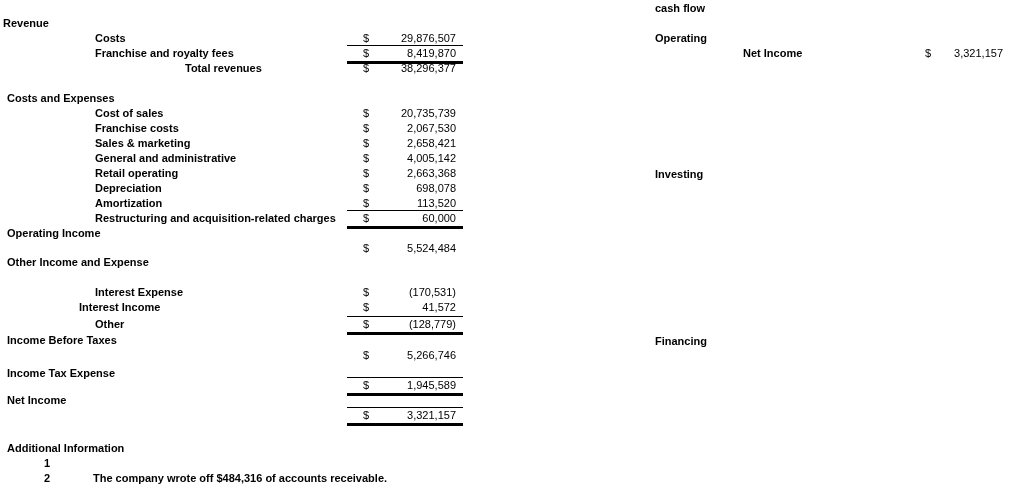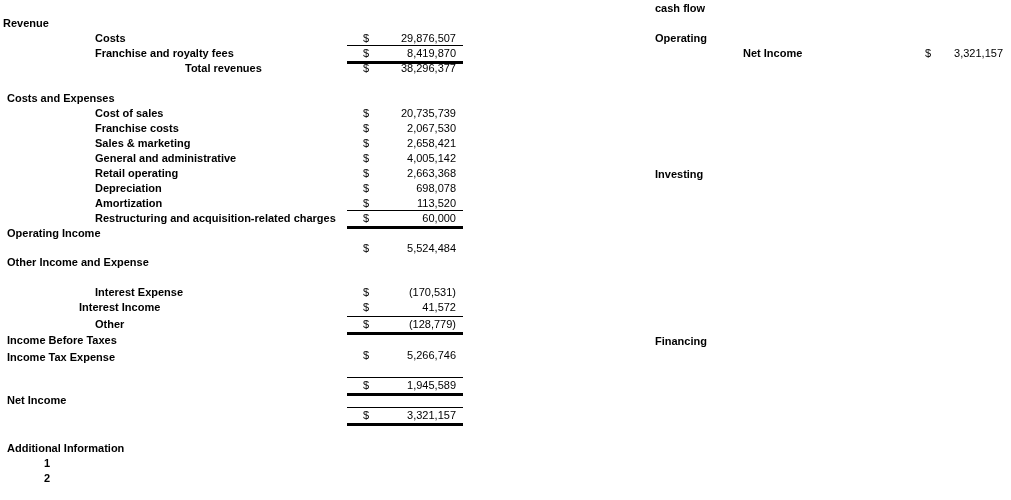--- a/index.html
+++ b/index.html
@@ -156,37 +156,38 @@
     <span>$</span>
     <span>(128,779)</span>
   </div>
 
   <div class="t" style="left:7px;top:333px">Income Before Taxes</div>
   <div class="val" style="top:348px">
     <span>$</span>
     <span>5,266,746</span>
   </div>
 
-  <div class="t" style="left:7px;top:350px">Income Tax Expense</div>
+  <div class="t" style="left:7px;top:366px">Income Tax Expense</div>
   <div class="val vt" style="top:377px">
     <span>$</span>
     <span>1,945,589</span>
   </div>
 
   <div class="t" style="left:7px;top:393px">Net Income</div>
   <div class="val vt" style="top:407px">
     <span>$</span>
     <span>3,321,157</span>
   </div>
 
   <div class="t" style="left:7px;top:441px">Additional Information</div>
 
   <div class="t" style="left:44px;top:456px">1</div>
 
   <div class="t" style="left:44px;top:471px">2</div>
+  <div class="t" style="left:93px;top:471px">The company wrote off $484,316 of accounts receivable.</div>
 
   <div class="t" style="left:655px;top:1px">cash flow</div>
 
   <div class="t" style="left:655px;top:31px">Operating</div>
 
   <div class="t" style="left:743px;top:46px">Net Income</div>
   <div class="rval" style="top:46px">
     <span>$</span>
     <span>3,321,157</span>
   </div>

